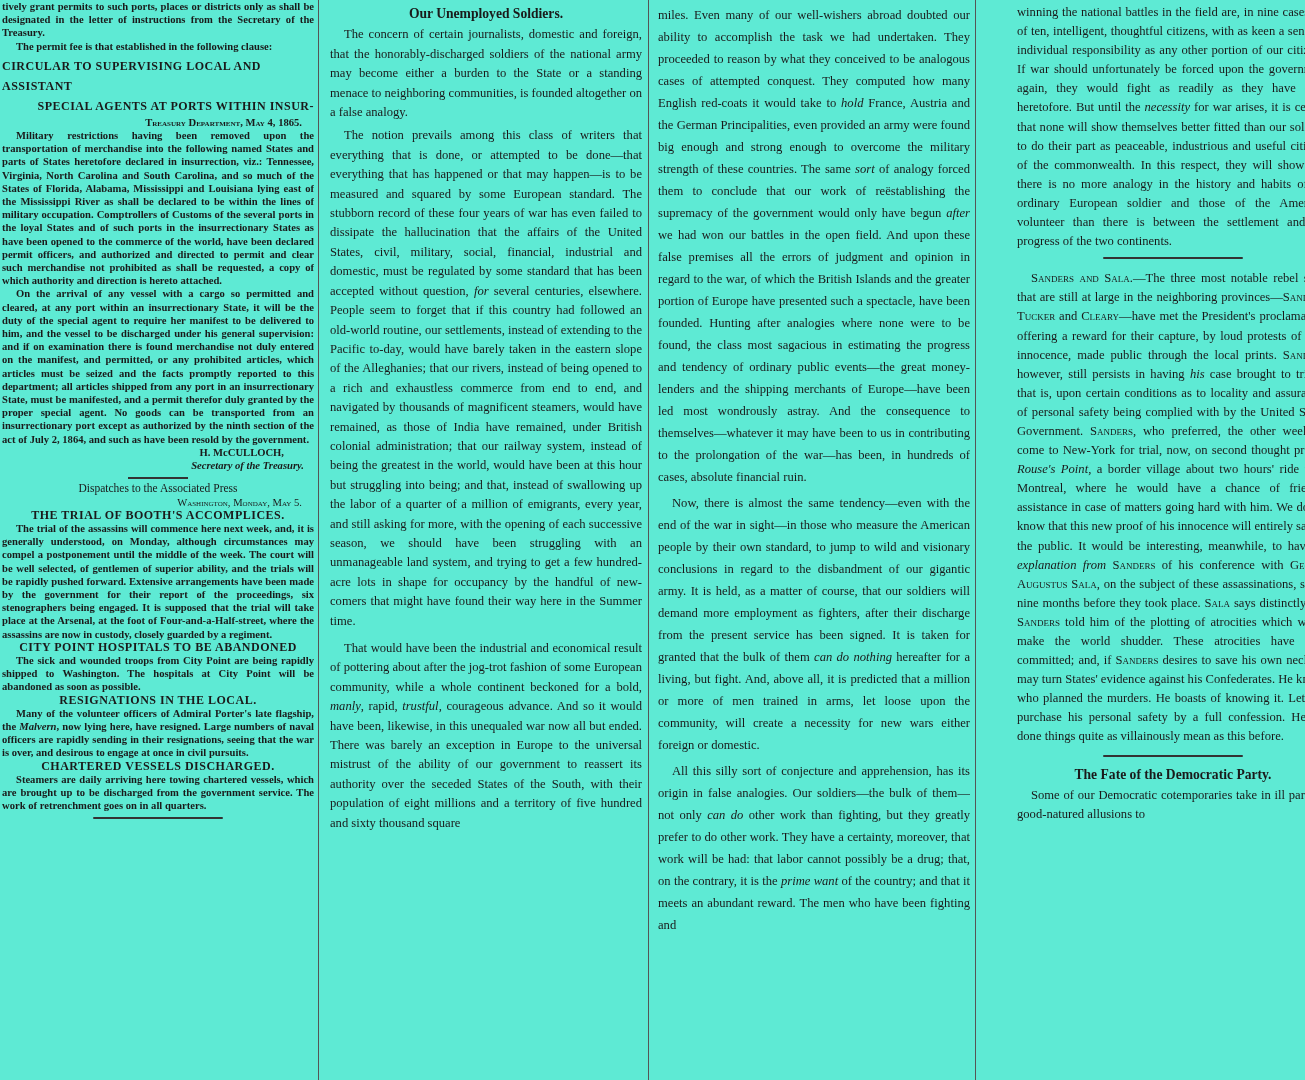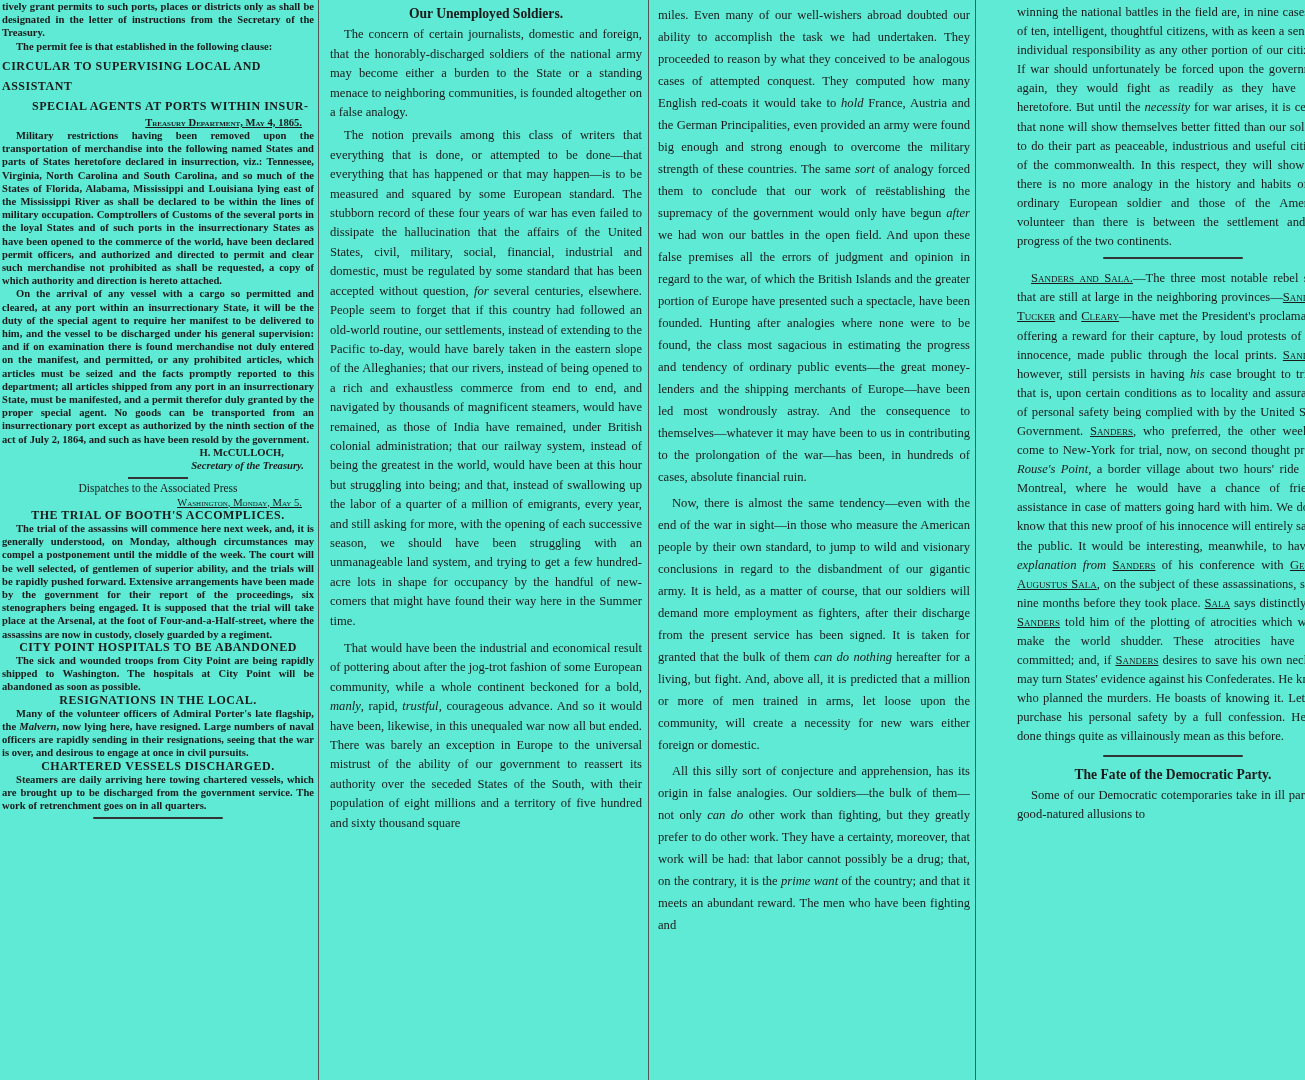--- a/index.html
+++ b/index.html
@@ -8,25 +8,25 @@
   .col { position:absolute; top:0; height:1080px; overflow:hidden; box-sizing:border-box; text-align:justify; }
   .col1 { left:2px; width:312px; font-size:10.6px; line-height:13.2px; font-family:"Liberation Serif", serif; font-weight:bold; }
   .col2 { left:330px; width:312px; font-size:12.6px; line-height:19.4px; font-family:"Liberation Serif", serif; }
   .col3 { left:658px; width:312px; font-size:12.6px; line-height:22px; font-family:"Liberation Serif", serif; }
   .col4 { left:985px; width:312px; font-size:12.6px; line-height:19.1px; font-family:"Liberation Serif", serif;margin-left:32px; }
   .rule { position:absolute; top:0; width:1px; height:1080px; background:#555; }
   p { margin:0; }
   .indent { text-indent:14px; }
   .head { text-align:center; font-weight:bold; }
   .col1 .head { font-size:12px; letter-spacing:0.5px; }
-  .col1 .subhead { padding-left:30px; text-align:left; line-height:20px; }
+  .col1 .subhead { padding-left:30px; text-align:right; line-height:20px; }
   .headline { text-align:center; font-weight:bold; font-size:13.6px; margin:4px 0 2px; }
   .right { text-align:right; }
   .center { text-align:center; }
-  .sc { font-variant:small-caps;text-decoration:underline; }
+  .sc { font-variant:small-caps; }
   .dash-rule { width:130px; height:2px; background:#333; margin:5px auto 5px; border-radius:1px; }
   .dash-rule-small { width:60px; height:2px; background:#333; margin:5px auto 3px; }
   .fee { padding-left:10px; }
   i { font-style:italic; }
 </style>
 </head>
 <body>
 
 <div class="page">
 

